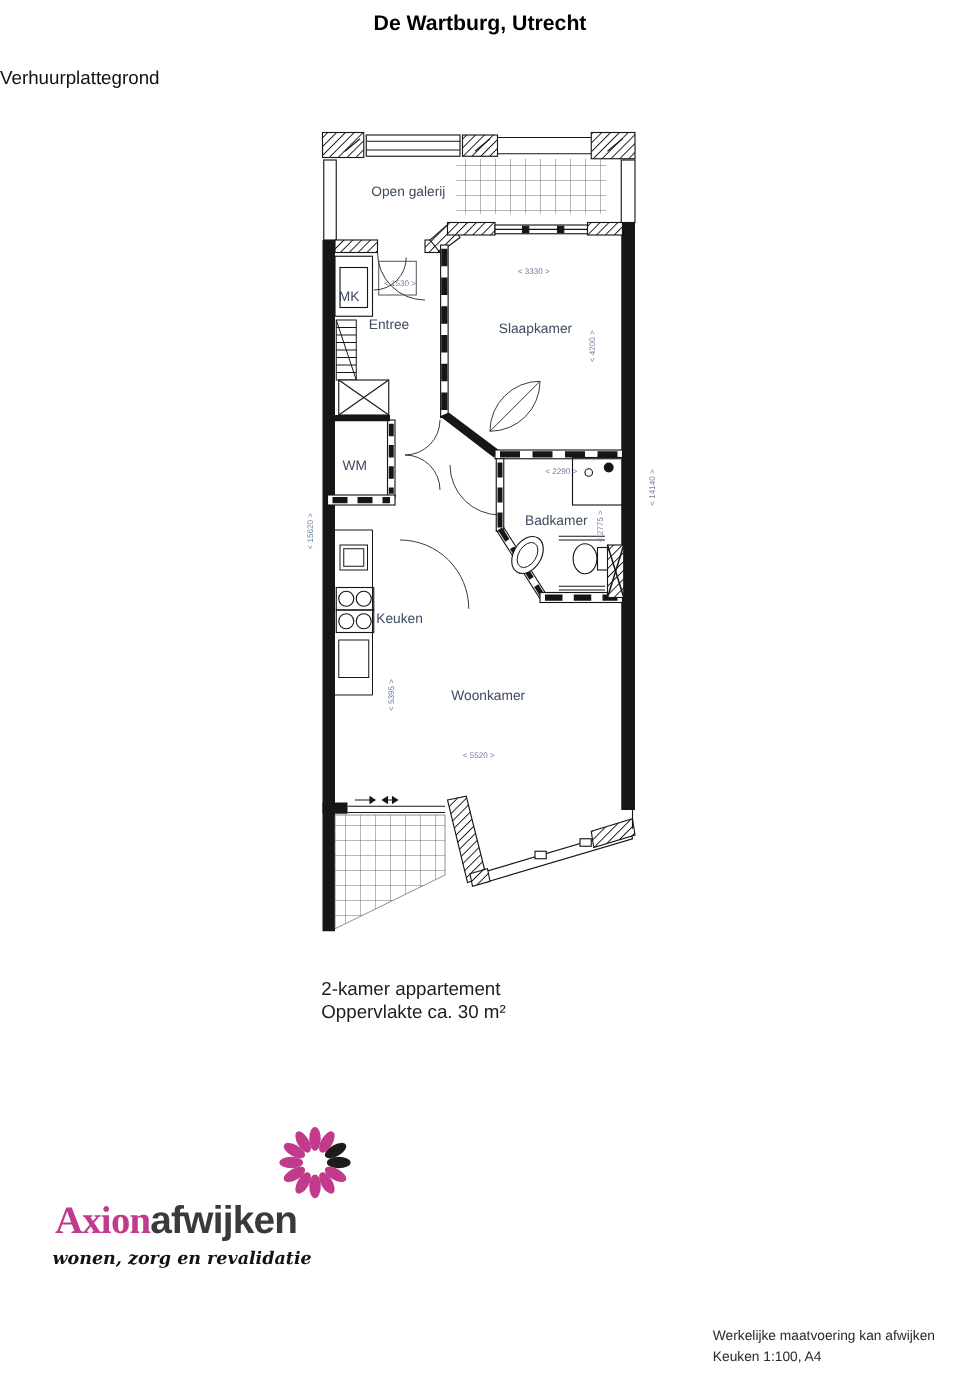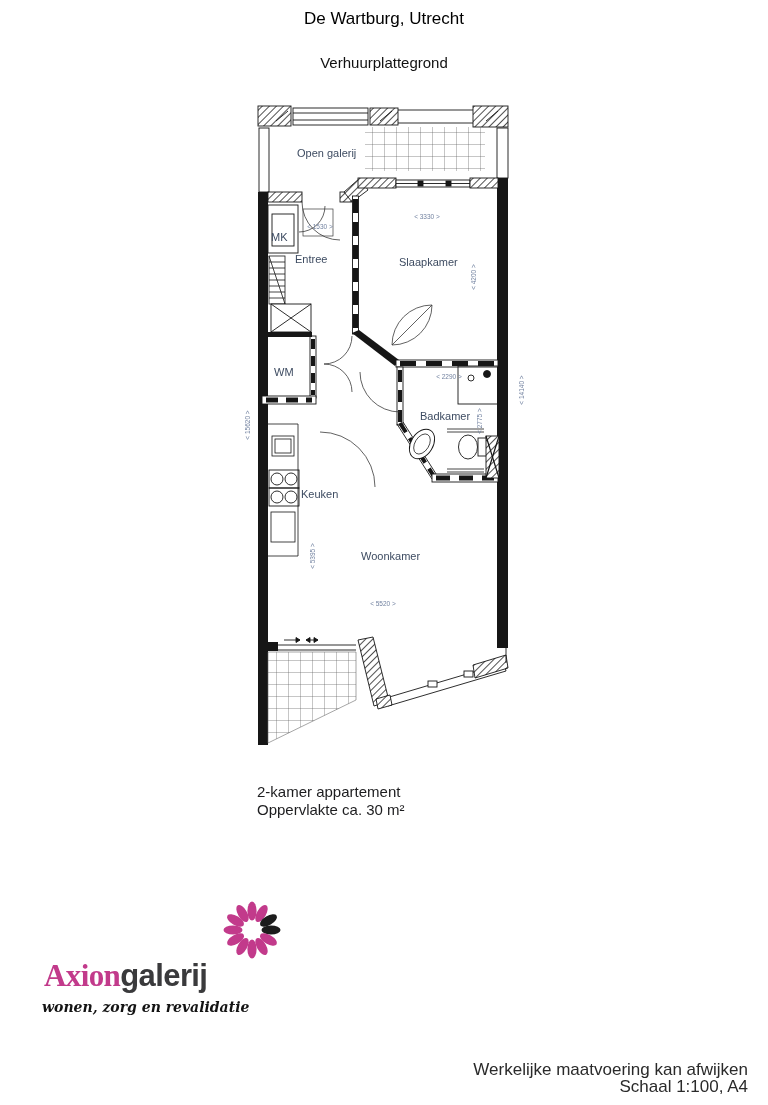--- a/index.html
+++ b/index.html
@@ -1,30 +1,30 @@
 <!DOCTYPE html>
 <html style="--accent: #c23a8b;"><head>
 <meta charset="utf-8">
 <style>
   html,body{margin:0;padding:0;}
   body{
     width:768px;height:1105px;background:#ffffff;position:relative;
     font-family:"Liberation Sans", sans-serif;color:#111;overflow:hidden;
   }
   .abs{position:absolute;}
-  .title{top:9px;left:0;width:768px;text-align:center;font-size:17px;font-weight:normal;color:#000;}
-  .subtitle{top:54px;left:0;width:768px;text-align:center;font-size:15px;color:#111;}
+  .title{top:9px;left:0;width:768px;text-align:center;font-size:17px;font-weight:bold;color:#000;}
+  .subtitle{top:54px;left:0;width:768px;text-align:left;font-size:15px;color:#111;}
   .plan{left:233px;top:92px;}
   .caption{left:257px;top:783px;font-size:15px;color:#1d1d1f;line-height:18px;}
   .brand{left:44px;top:958px;font-size:31px;font-weight:bold;letter-spacing:-0.6px;}
   .brand .pink{color:var(--accent);font-family:Liberation Serif, serif;}
   .brand .dark{color:#3a3a3c;}
   .tagline{left:42px;top:999px;font-size:14px;font-style:italic;font-weight:600;
            font-family:"DejaVu Serif", serif;color:#131313;}
-  .footer{right:20px;top:1061px;text-align:right;font-size:17px;color:#2a2a2a;line-height:17px;}
+  .footer{right:20px;top:1061px;text-align:left;font-size:11px;color:#2a2a2a;line-height:17px;}
   svg text{font-family:"Liberation Sans", sans-serif;}
   .roomlbl{fill:#3d4b61;font-size:11px;}
   .dimlbl{fill:#7282a0;font-size:6.5px;}
 </style>
 </head>
 <body>
 
 <div class="abs title">De Wartburg, Utrecht</div>
 <div class="abs subtitle">Verhuurplattegrond</div>
 
@@ -231,20 +231,20 @@
       <ellipse cx="32" cy="13" rx="4.6" ry="9.5" transform="rotate(150 32 32)" fill="#c23a8b"></ellipse>
       <ellipse cx="32" cy="13" rx="4.6" ry="9.5" transform="rotate(180 32 32)" fill="#c23a8b"></ellipse>
       <ellipse cx="32" cy="13" rx="4.6" ry="9.5" transform="rotate(210 32 32)" fill="#c23a8b"></ellipse>
       <ellipse cx="32" cy="13" rx="4.6" ry="9.5" transform="rotate(240 32 32)" fill="#c23a8b"></ellipse>
       <ellipse cx="32" cy="13" rx="4.6" ry="9.5" transform="rotate(270 32 32)" fill="#c23a8b"></ellipse>
       <ellipse cx="32" cy="13" rx="4.6" ry="9.5" transform="rotate(300 32 32)" fill="#c23a8b"></ellipse>
       <ellipse cx="32" cy="13" rx="4.6" ry="9.5" transform="rotate(330 32 32)" fill="#c23a8b"></ellipse>
     </g>
 </svg>
 <div class="abs brand">
-  <span class="pink">Axion</span><span class="dark">galerij</span>
+  <span class="pink">Axion</span><span class="dark">afwijken</span>
 </div>
 <div class="abs tagline">wonen, zorg en revalidatie</div>
 
 <div class="abs footer">
   <div>Werkelijke maatvoering kan afwijken</div>
-  <div>Schaal 1:100, A4</div>
+  <div>Keuken 1:100, A4</div>
 </div>
 
 </body></html>

